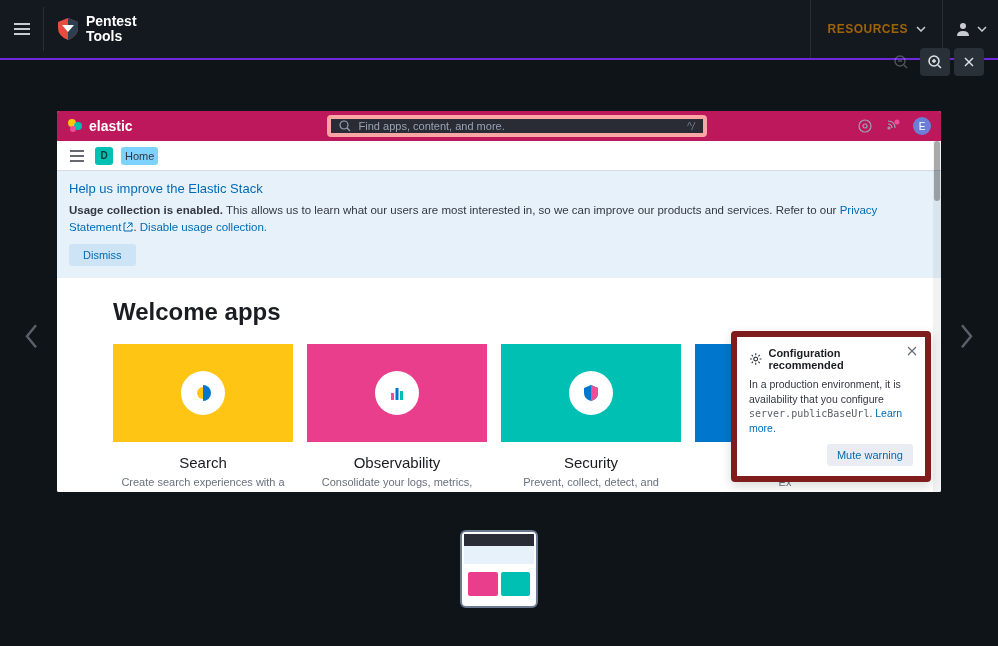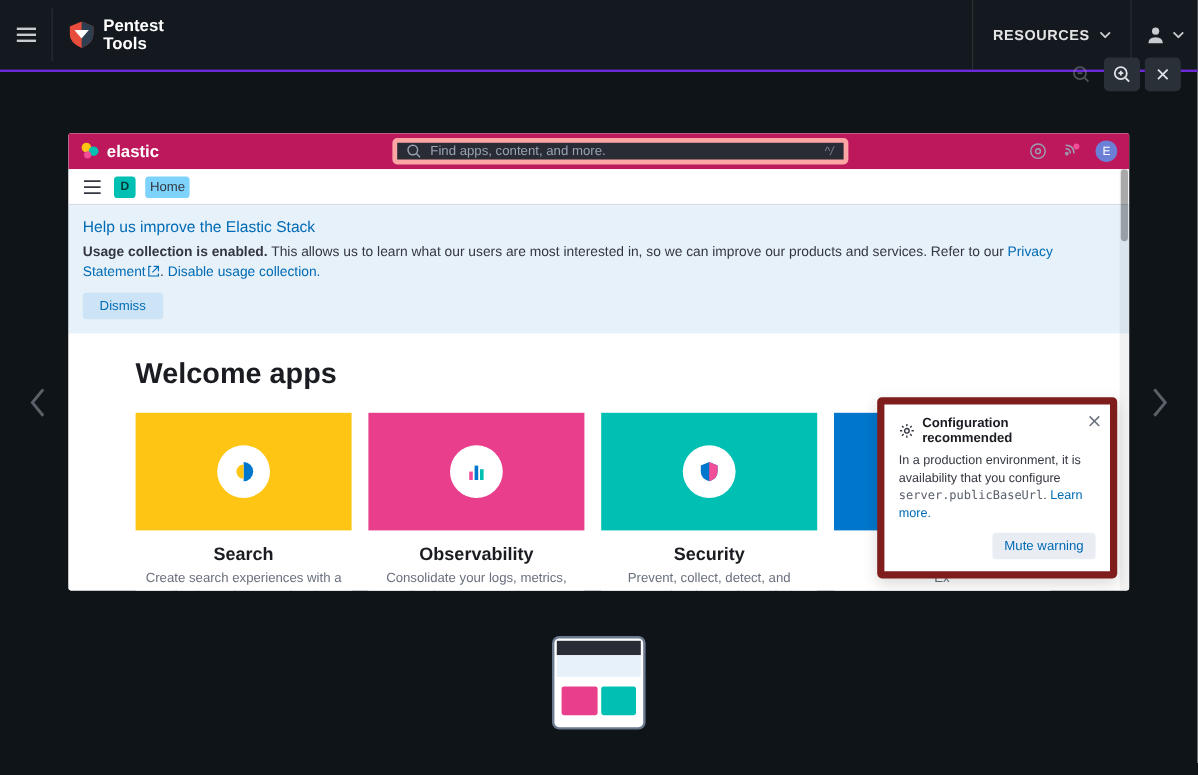--- a/index.html
+++ b/index.html
@@ -32,21 +32,21 @@
     .brand { display: flex; align-items: center; gap: 8px; padding-left: 14px; color: #fff; font-weight: 700; font-size: 14px; }
     .brand-shield {
       width: 20px; height: 22px;
       position: relative;
     }
     .brand-text { line-height: 1.1; }
     .nav-right { display: flex; align-items: center; height: 100%; }
     .resources-btn {
       display: flex; align-items: center; gap: 8px;
       padding: 0 16px; height: 100%;
-      color: #e5e5e5; font-size: 12px; font-weight: 600; letter-spacing: 0.5px;
+      color: #a16207; font-size: 12px; font-weight: 600; letter-spacing: 0.5px;
       border-left: 1px solid #2a2f36;
       cursor: pointer;
     }
     .chevron-down { width: 10px; height: 6px; }
     .user-menu {
       width: 56px; height: 100%;
       display: flex; align-items: center; justify-content: center; gap: 6px;
       border-left: 1px solid #2a2f36;
       cursor: pointer;
     }
@@ -146,21 +146,21 @@
     .welcome h1 { font-size: 24px; font-weight: 700; color: #1a1c21; margin-bottom: 18px; }
     .cards { display: flex; gap: 14px; }
     .card { width: 180px; background: #fff; }
     .card-hero { height: 98px; display: flex; align-items: center; justify-content: center; position: relative; overflow: hidden; }
     .card-hero.search { background: #fec514; }
     .card-hero.obs { background: #e83e8c; }
     .card-hero.sec { background: #00bfb3; }
     .card-hero.ana { background: #0077cc; }
     .card-circle { width: 44px; height: 44px; border-radius: 50%; background: #fff; display: flex; align-items: center; justify-content: center; }
     .card-body { padding: 12px 6px 0; text-align: center; }
-    .card-title { font-size: 15px; font-weight: 700; color: #1a1c21; margin-bottom: 4px; }
+    .card-title { font-size: 15px; font-weight: 400; color: #1a1c21; margin-bottom: 4px; }
     .card-desc { font-size: 11px; color: #69707d; line-height: 1.4; }
     
     .config-toast {
       position: absolute;
       right: 10px; bottom: 10px;
       width: 200px; background: #fff;
       border: 6px solid #7f1d1d; border-radius: 4px;
       box-shadow: 0 4px 12px rgba(0,0,0,0.15);
       padding: 10px 12px;
       font-size: 11px;

